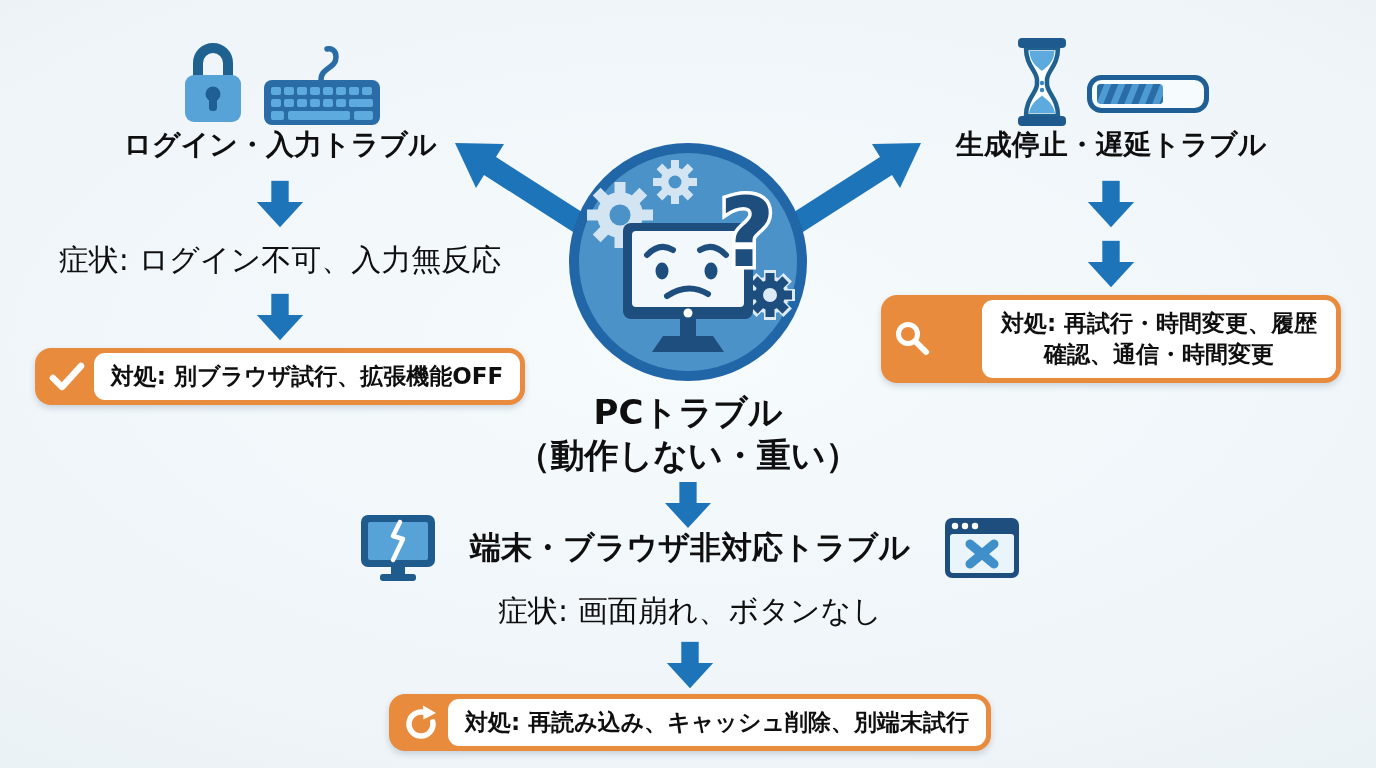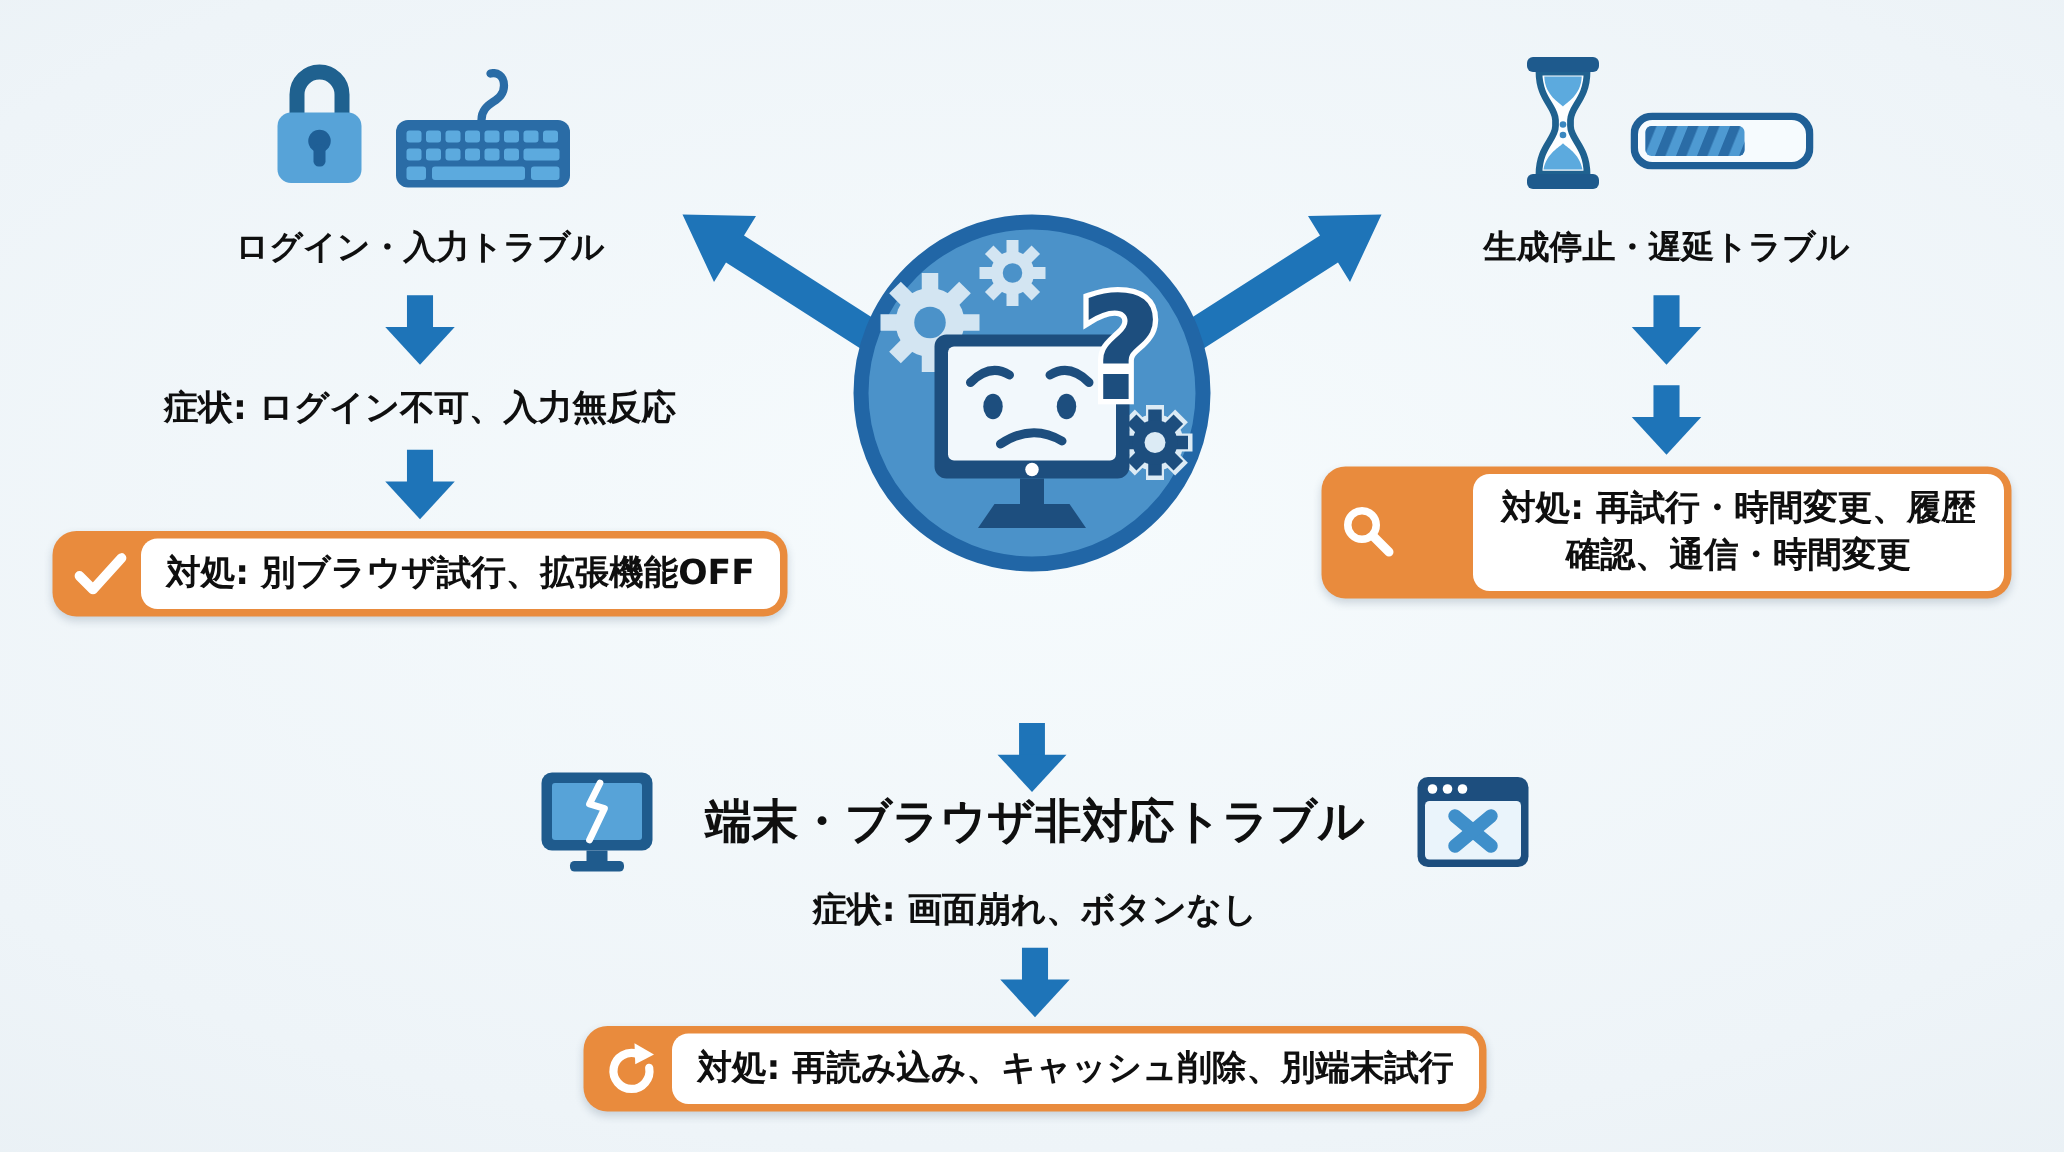--- a/index.html
+++ b/index.html
@@ -9,22 +9,22 @@
     background:radial-gradient(ellipse 115% 100% at 50% 45%, #f6fbfd 0%, #eef4f8 55%, #e3ebf0 100%);
     font-family:"DejaVu Sans","Liberation Sans",sans-serif;
     color:#0f0f0f;
     overflow:hidden;
   }
   .branch{position:absolute;display:flex;flex-direction:column;align-items:center;}
   .branch-left{left:20px;top:36px;width:520px;}
   .branch-right{left:872px;top:36px;width:478px;}
   .branch-bottom{left:338px;top:514px;width:704px;}
   .icon-row{display:flex;align-items:flex-end;gap:16px;height:90px;}
-  .b-title{margin-top:24px;font-size:22px;font-weight:800;white-space:nowrap;}
-  .symptom{margin-top:12px;font-size:23px;font-weight:700;white-space:nowrap;}
+  .b-title{margin-top:0;font-size:28px;font-weight:800;white-space:nowrap;}
+  .symptom{margin-top:12px;font-size:30px;font-weight:400;white-space:nowrap;}
   .arrow-a{margin-top:16px;}
   .arrow-b{margin-top:12px;}
   .action-box{
     margin-top:7px;
     display:flex;align-items:stretch;
     background:#e98b3d;border-radius:16px;padding:5px;
     box-shadow:0 3px 6px rgba(45,70,95,.2);
   }
   .action-icon{width:54px;display:flex;align-items:center;justify-content:center;}
   .action-body{
@@ -191,20 +191,24 @@
       <ellipse cx="222" cy="141" rx="6.5" ry="8.5" fill="#1d4e7e"></ellipse>
       <ellipse cx="271" cy="141" rx="6.5" ry="8.5" fill="#1d4e7e"></ellipse>
       <path d="M227 166 Q248 152 268 164" stroke="#1d4e7e" stroke-width="6" fill="none" stroke-linecap="round"></path>
       <rect x="240" y="189" width="16" height="18" fill="#1d4e7e"></rect>
       <path d="M212 222 L284 222 L273 206 L223 206 Z" fill="#1d4e7e"></path>
     </g>
 
     <text x="307" y="136" font-size="96" font-weight="bold" text-anchor="middle" fill="#1d4e7e" stroke="#ffffff" stroke-width="7" paint-order="stroke" font-family="DejaVu Sans, sans-serif">?</text>
   </svg>
 
+  <div class="center-title">
+    <div>PCトラブル</div>
+    <div>（動作しない・重い）</div>
+  </div>
   <svg class="center-down" width="58" height="46" viewBox="0 0 58 48">
     <rect x="20" y="0" width="18" height="23" fill="#1e74b8"></rect>
     <polygon points="5,22 53,22 29,48" fill="#1e74b8"></polygon>
   </svg>
 
   <div class="branch branch-left">
     <div class="icon-row">
       <svg width="68" height="88" viewBox="0 0 68 88">
         <path d="M19 40 V25 a15 15 0 0 1 30 0 V40" stroke="#1f618f" stroke-width="10" fill="none" stroke-linecap="round"></path>
         <rect x="6" y="37" width="56" height="47" rx="9" fill="#57a3d8"></rect>

